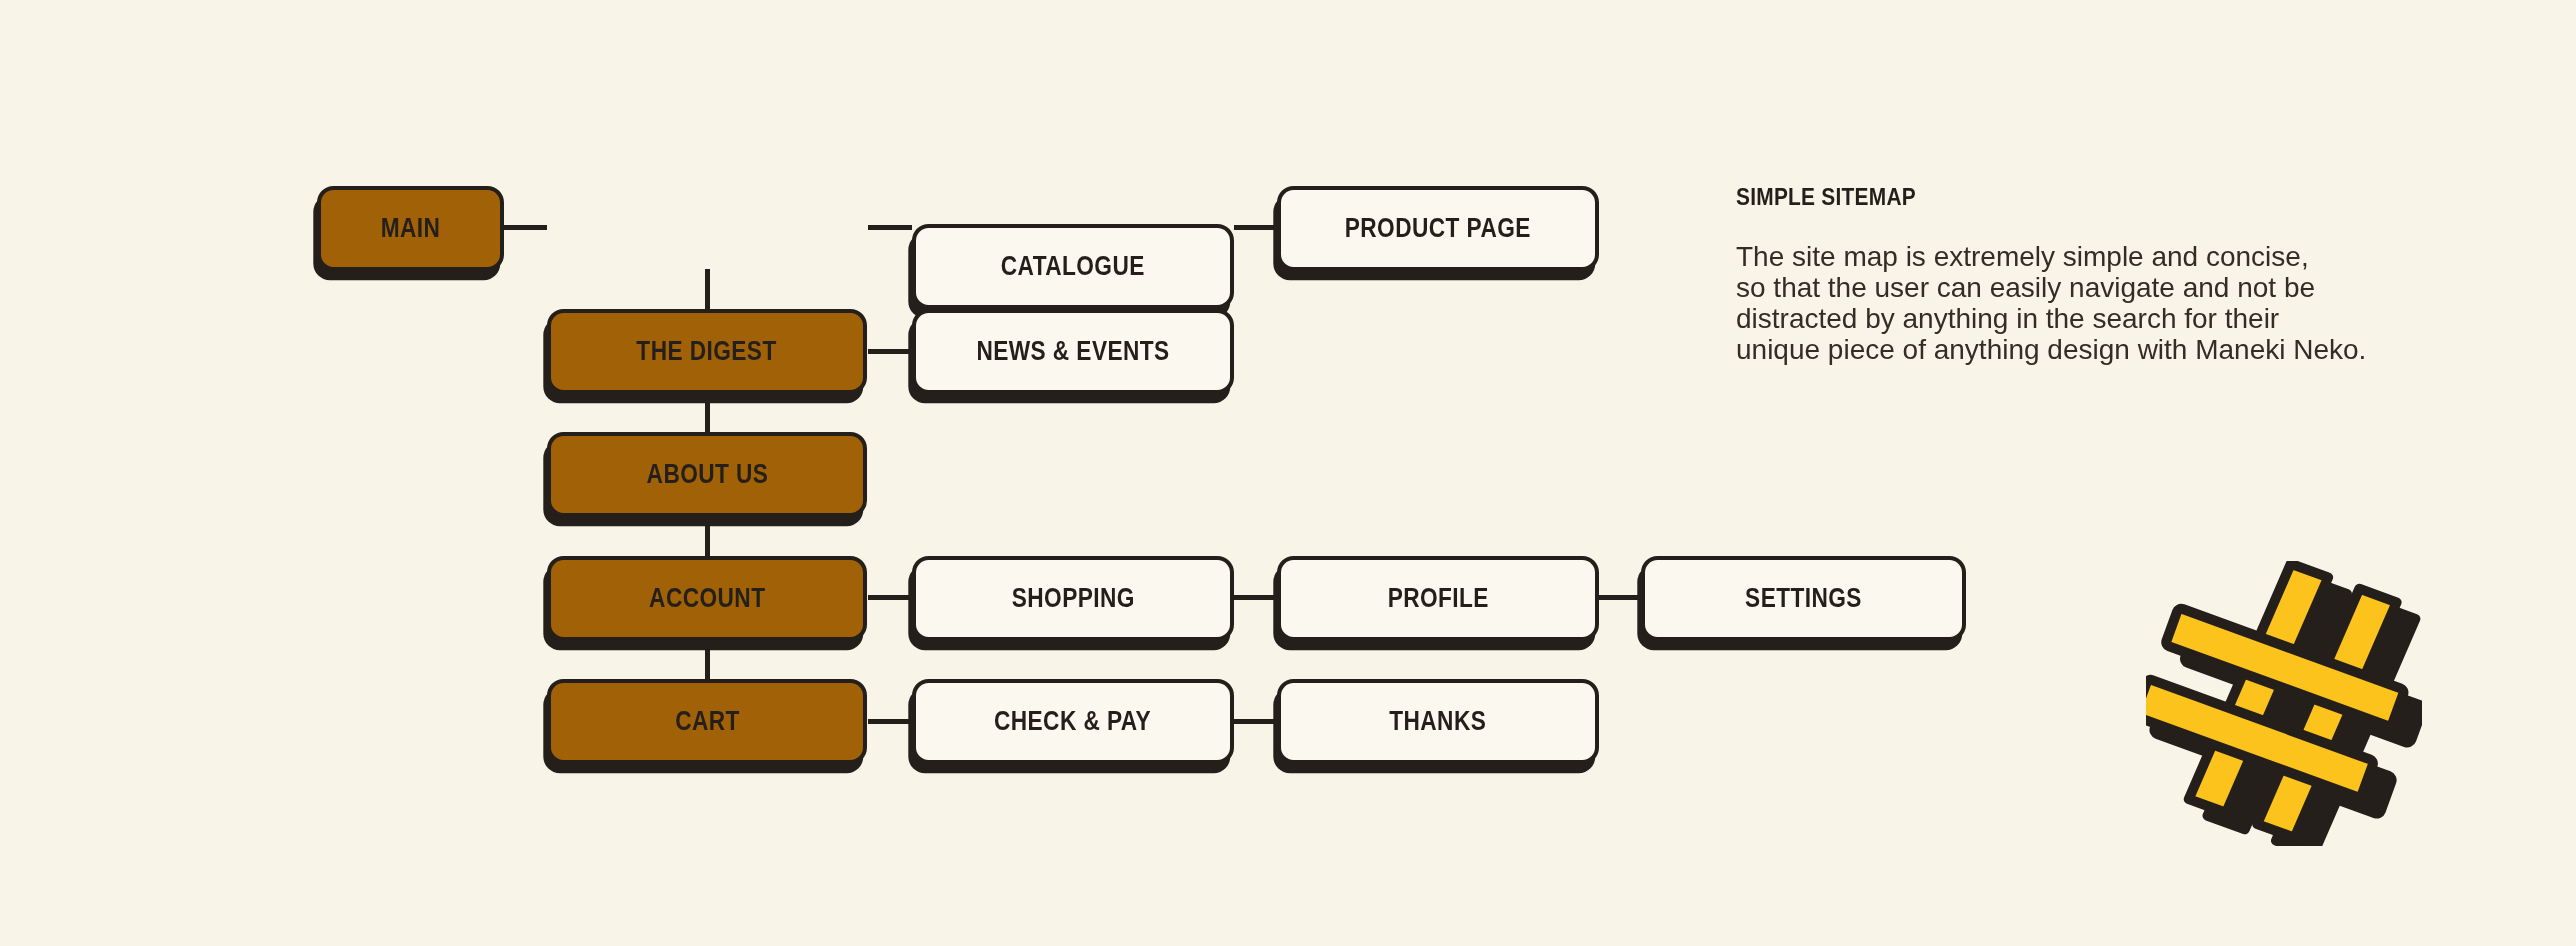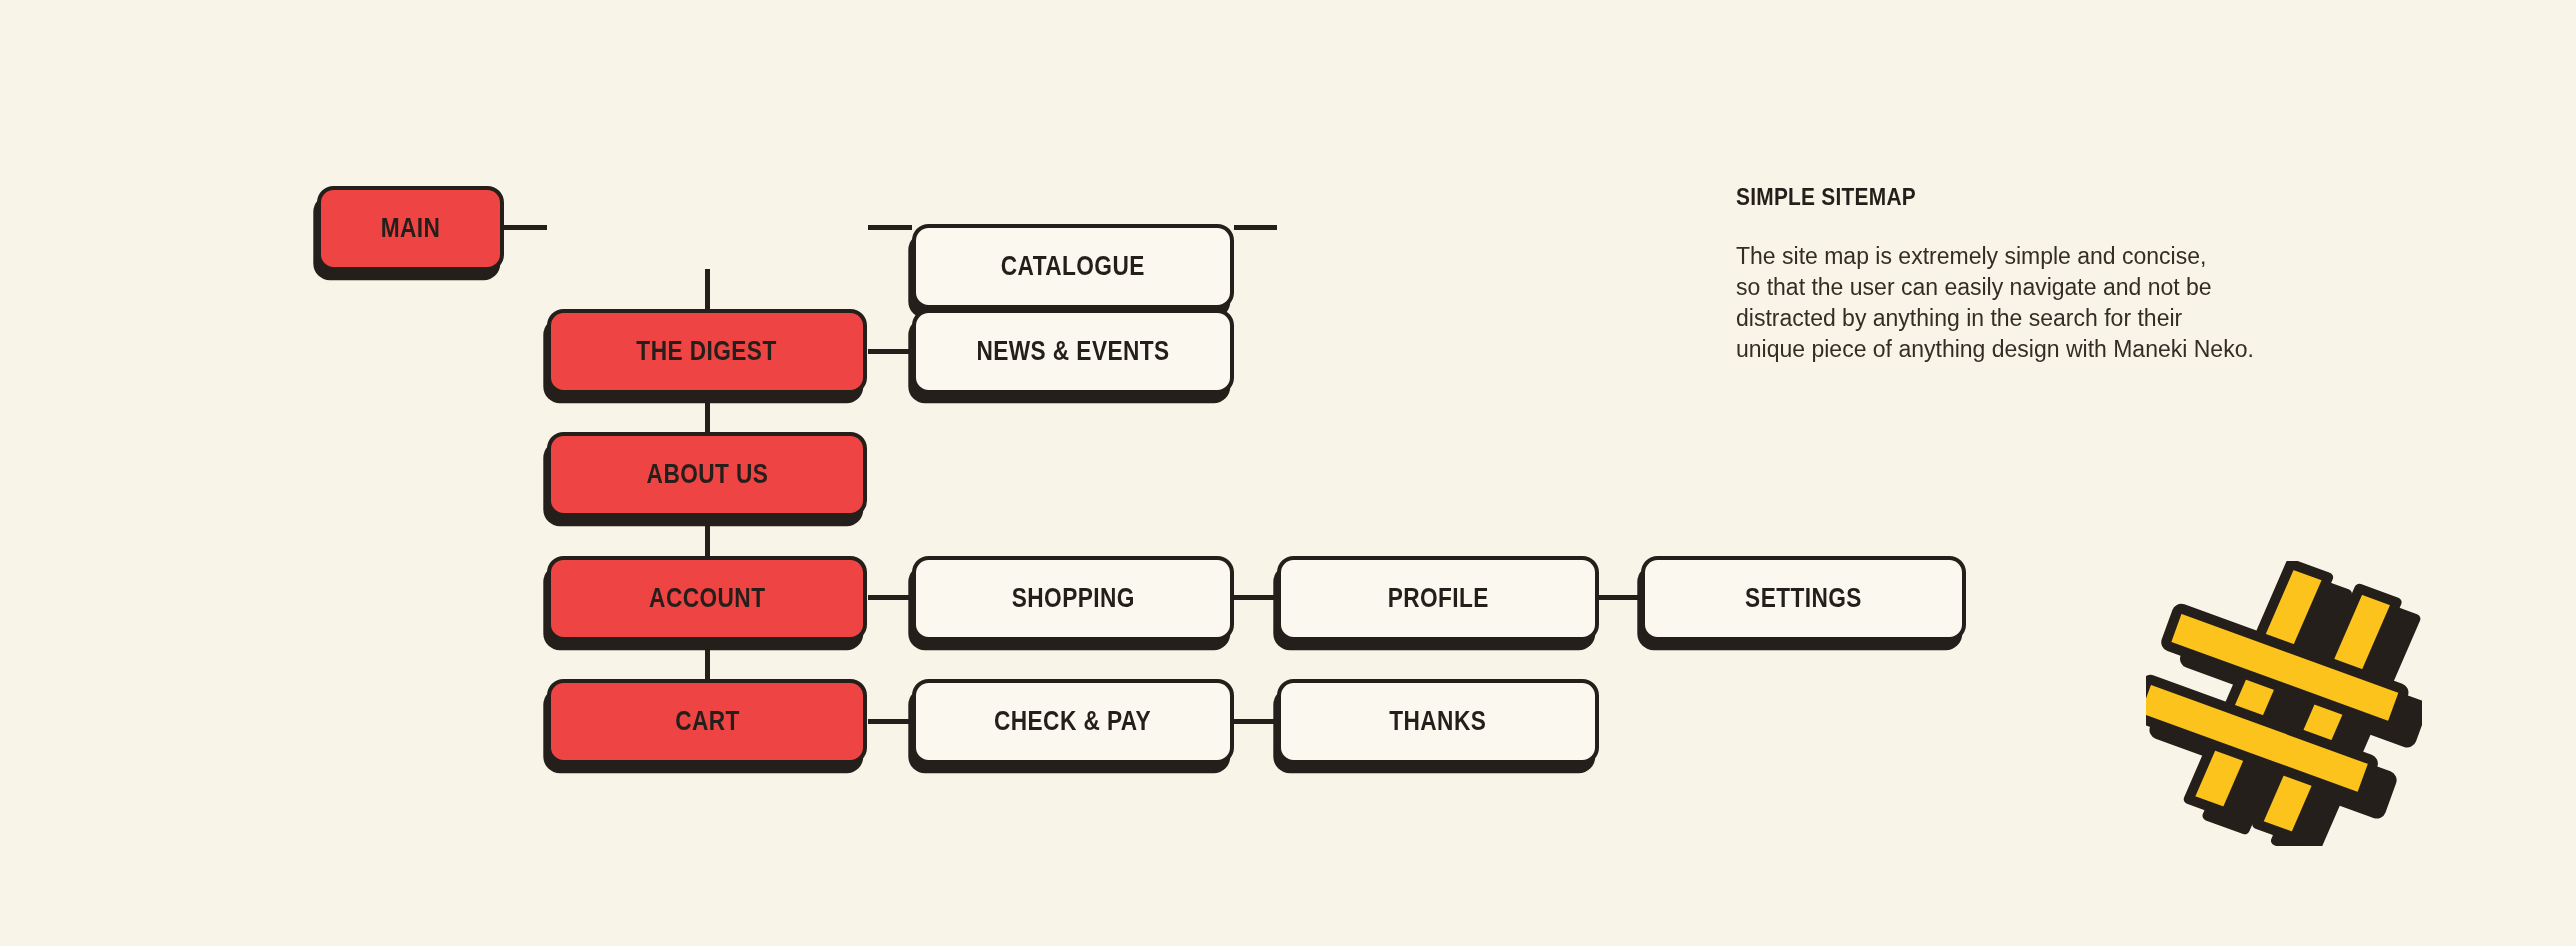--- a/index.html
+++ b/index.html
@@ -21,21 +21,21 @@
     height: 85px;
     box-sizing: border-box;
     border: 4.6px solid #241f1a;
     border-radius: 16.6px;
     box-shadow: -3.7px 9.2px 0 #241f1a;
     display: flex;
     align-items: center;
     justify-content: center;
     z-index: 2;
   }
-  .node.green { background: #ef4444; }
+  .node.green { background: #a16207; }
   .node.white { background: #fbf8ef; }
   .node .lbl {
     font-size: 27px;
     font-weight: bold;
     color: #241f1a;
     letter-spacing: 0.5px;
     white-space: nowrap;
     transform: scaleX(0.84);
   }
   
@@ -59,21 +59,21 @@
     line-height: 26px;
     font-weight: bold;
     color: #241f1a;
     letter-spacing: 0.3px;
     transform: scaleX(0.87);
     transform-origin: left center;
     white-space: nowrap;
   }
   .annotation p {
     margin: 31px 0 0 0;
-    font-size: 23px;
+    font-size: 28px;
     line-height: 31px;
     font-weight: normal;
     color: #332d26;
   }
   .annotation p span { display: block; white-space: nowrap; }
   
   .hash-icon {
     position: absolute;
     left: 2146px;
     top: 561px;
@@ -94,20 +94,23 @@
   <div class="hline" style="left:1599px; top:595px; width:42px;"></div>
   <div class="hline" style="left:868px;  top:719px; width:44px;"></div>
   <div class="hline" style="left:1234px; top:719px; width:43px;"></div>
   <div class="vline" style="left:705px;  top:269px; height:414px;"></div>
 
   <div class="node green" style="left:317px; top:186px; width:187px;">
     <span class="lbl">MAIN</span>
   </div>
   <div class="node white" style="left:912px; top:186px; width:322px;margin-top:38px;">
     <span class="lbl">CATALOGUE</span>
+  </div>
+  <div class="node white" style="left:1277px; top:186px; width:322px;">
+    <span class="lbl">PRODUCT PAGE</span>
   </div>
 
   <div class="node green" style="left:547px; top:309px; width:320px;">
     <span class="lbl">THE DIGEST</span>
   </div>
   <div class="node white" style="left:912px; top:309px; width:322px;">
     <span class="lbl">NEWS &amp; EVENTS</span>
   </div>
 
   <div class="node green" style="left:547px; top:432px; width:320px;">

